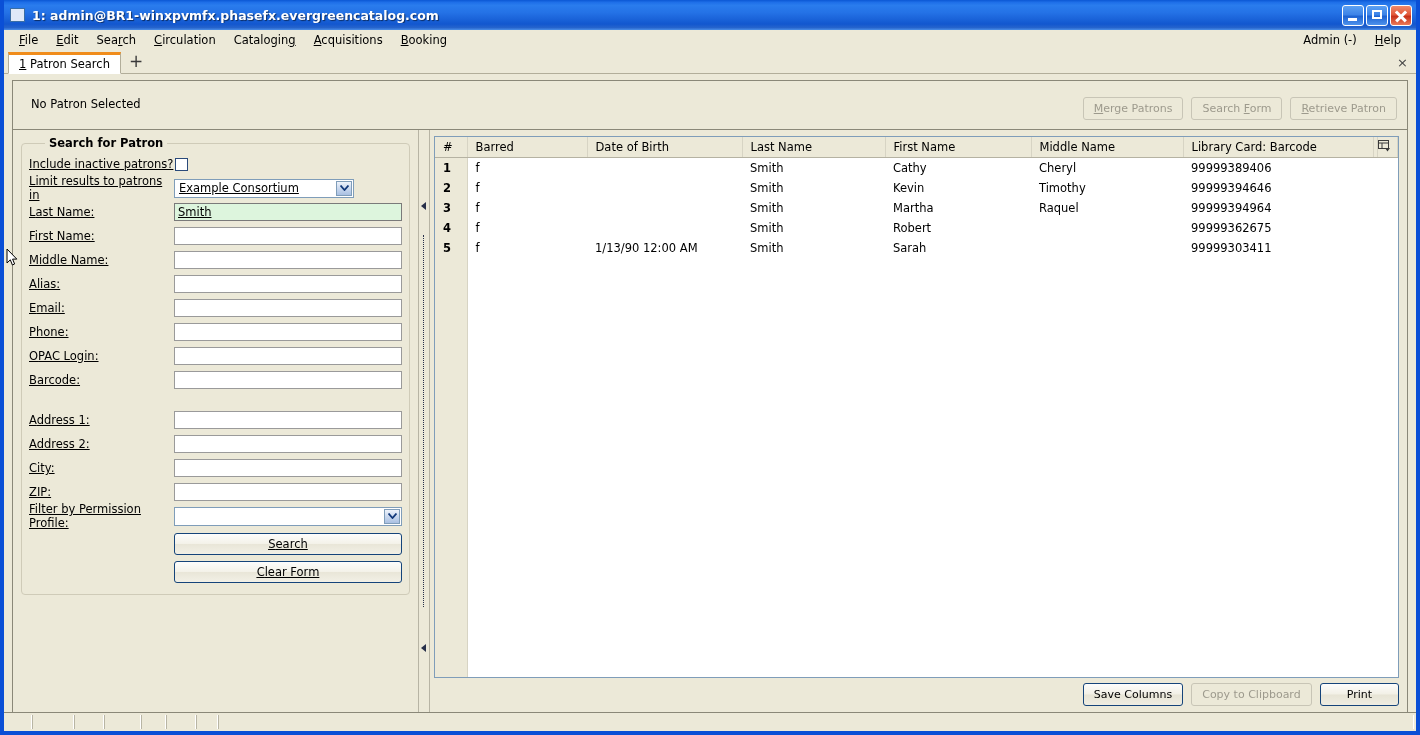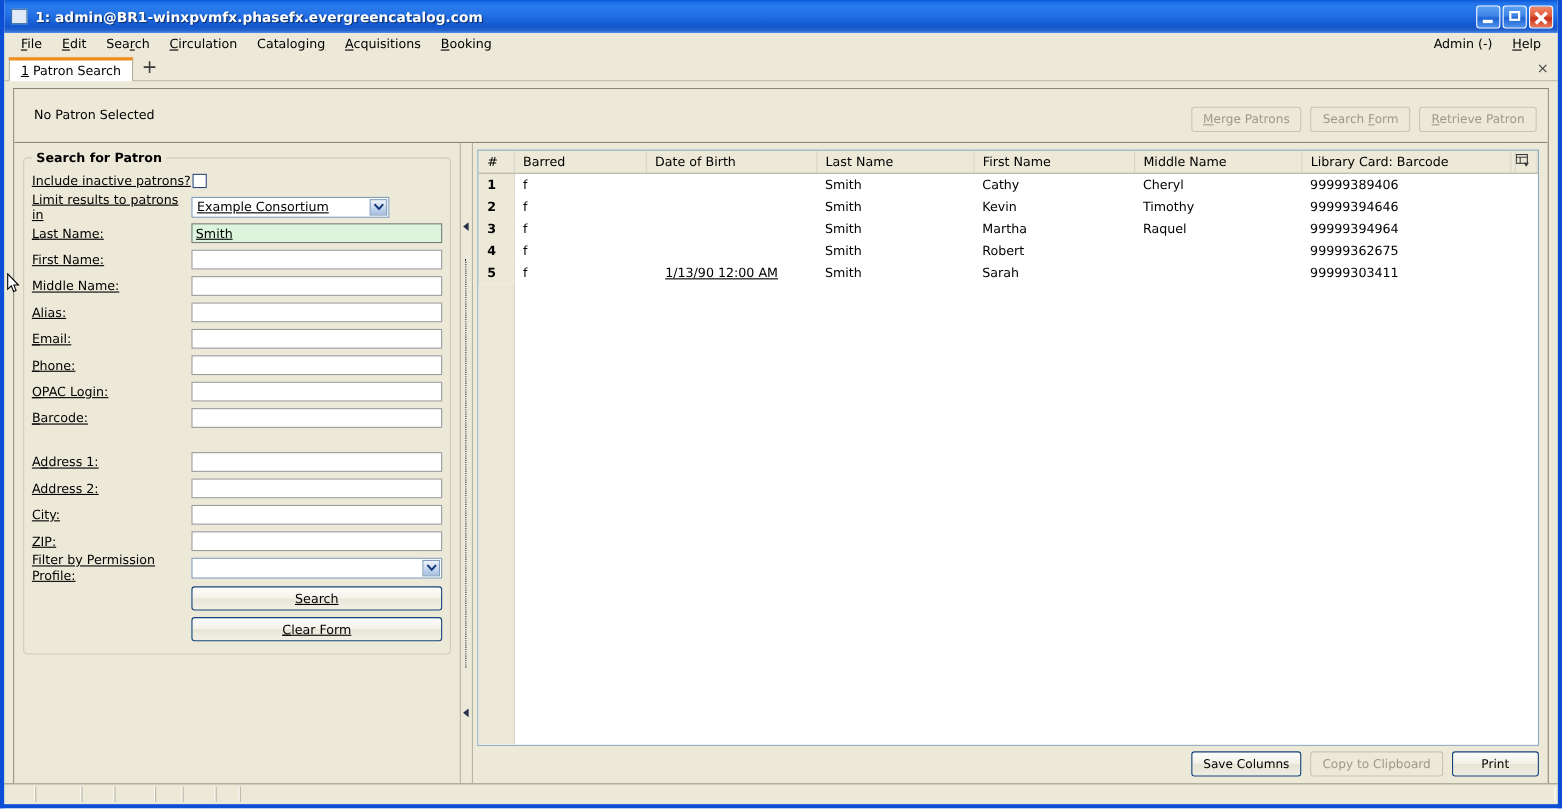--- a/index.html
+++ b/index.html
@@ -205,20 +205,21 @@
   }
   fieldset#searchbox {
     border: 1px solid #cfcbb8;
     border-radius: 4px;
     margin: 0; padding: 2px 7px 10px 7px;
     background: #ece9d8;
   }
   fieldset#searchbox legend {
     font-weight: bold; font-size: 11.5px;
     padding: 0 4px;
+    margin-left: 16px;
   }
   .frow {
     display: flex; align-items: center;
     height: 24px;
     text-decoration: underline;
   }
   .frow.spacer-row { height: 16px; }
   .flabel {
     width: 145px; flex: 0 0 145px;
     font-size: 11.5px;
@@ -345,21 +346,21 @@
     height: 18px;
     vertical-align: middle;
     white-space: nowrap;
     background: #ffffff;
   }
   table#grid tbody td.numcol {
     background: #ece9d8;
     font-weight: bold;
     border-right: 1px solid #d7d4c4;
   }
-  table#grid tbody td.dob { text-align: center; padding-right: 25px; text-decoration: underline; }
+  table#grid tbody td.dob { text-align: left; padding-right: 25px; }
   #grid-filler {
     flex: 1 1 auto;
     display: flex;
     background: #ffffff;
   }
   #grid-filler .numfill {
     width: 32px; flex: 0 0 32px;
     background: #ece9d8;
     border-right: 1px solid #d7d4c4;
   }

